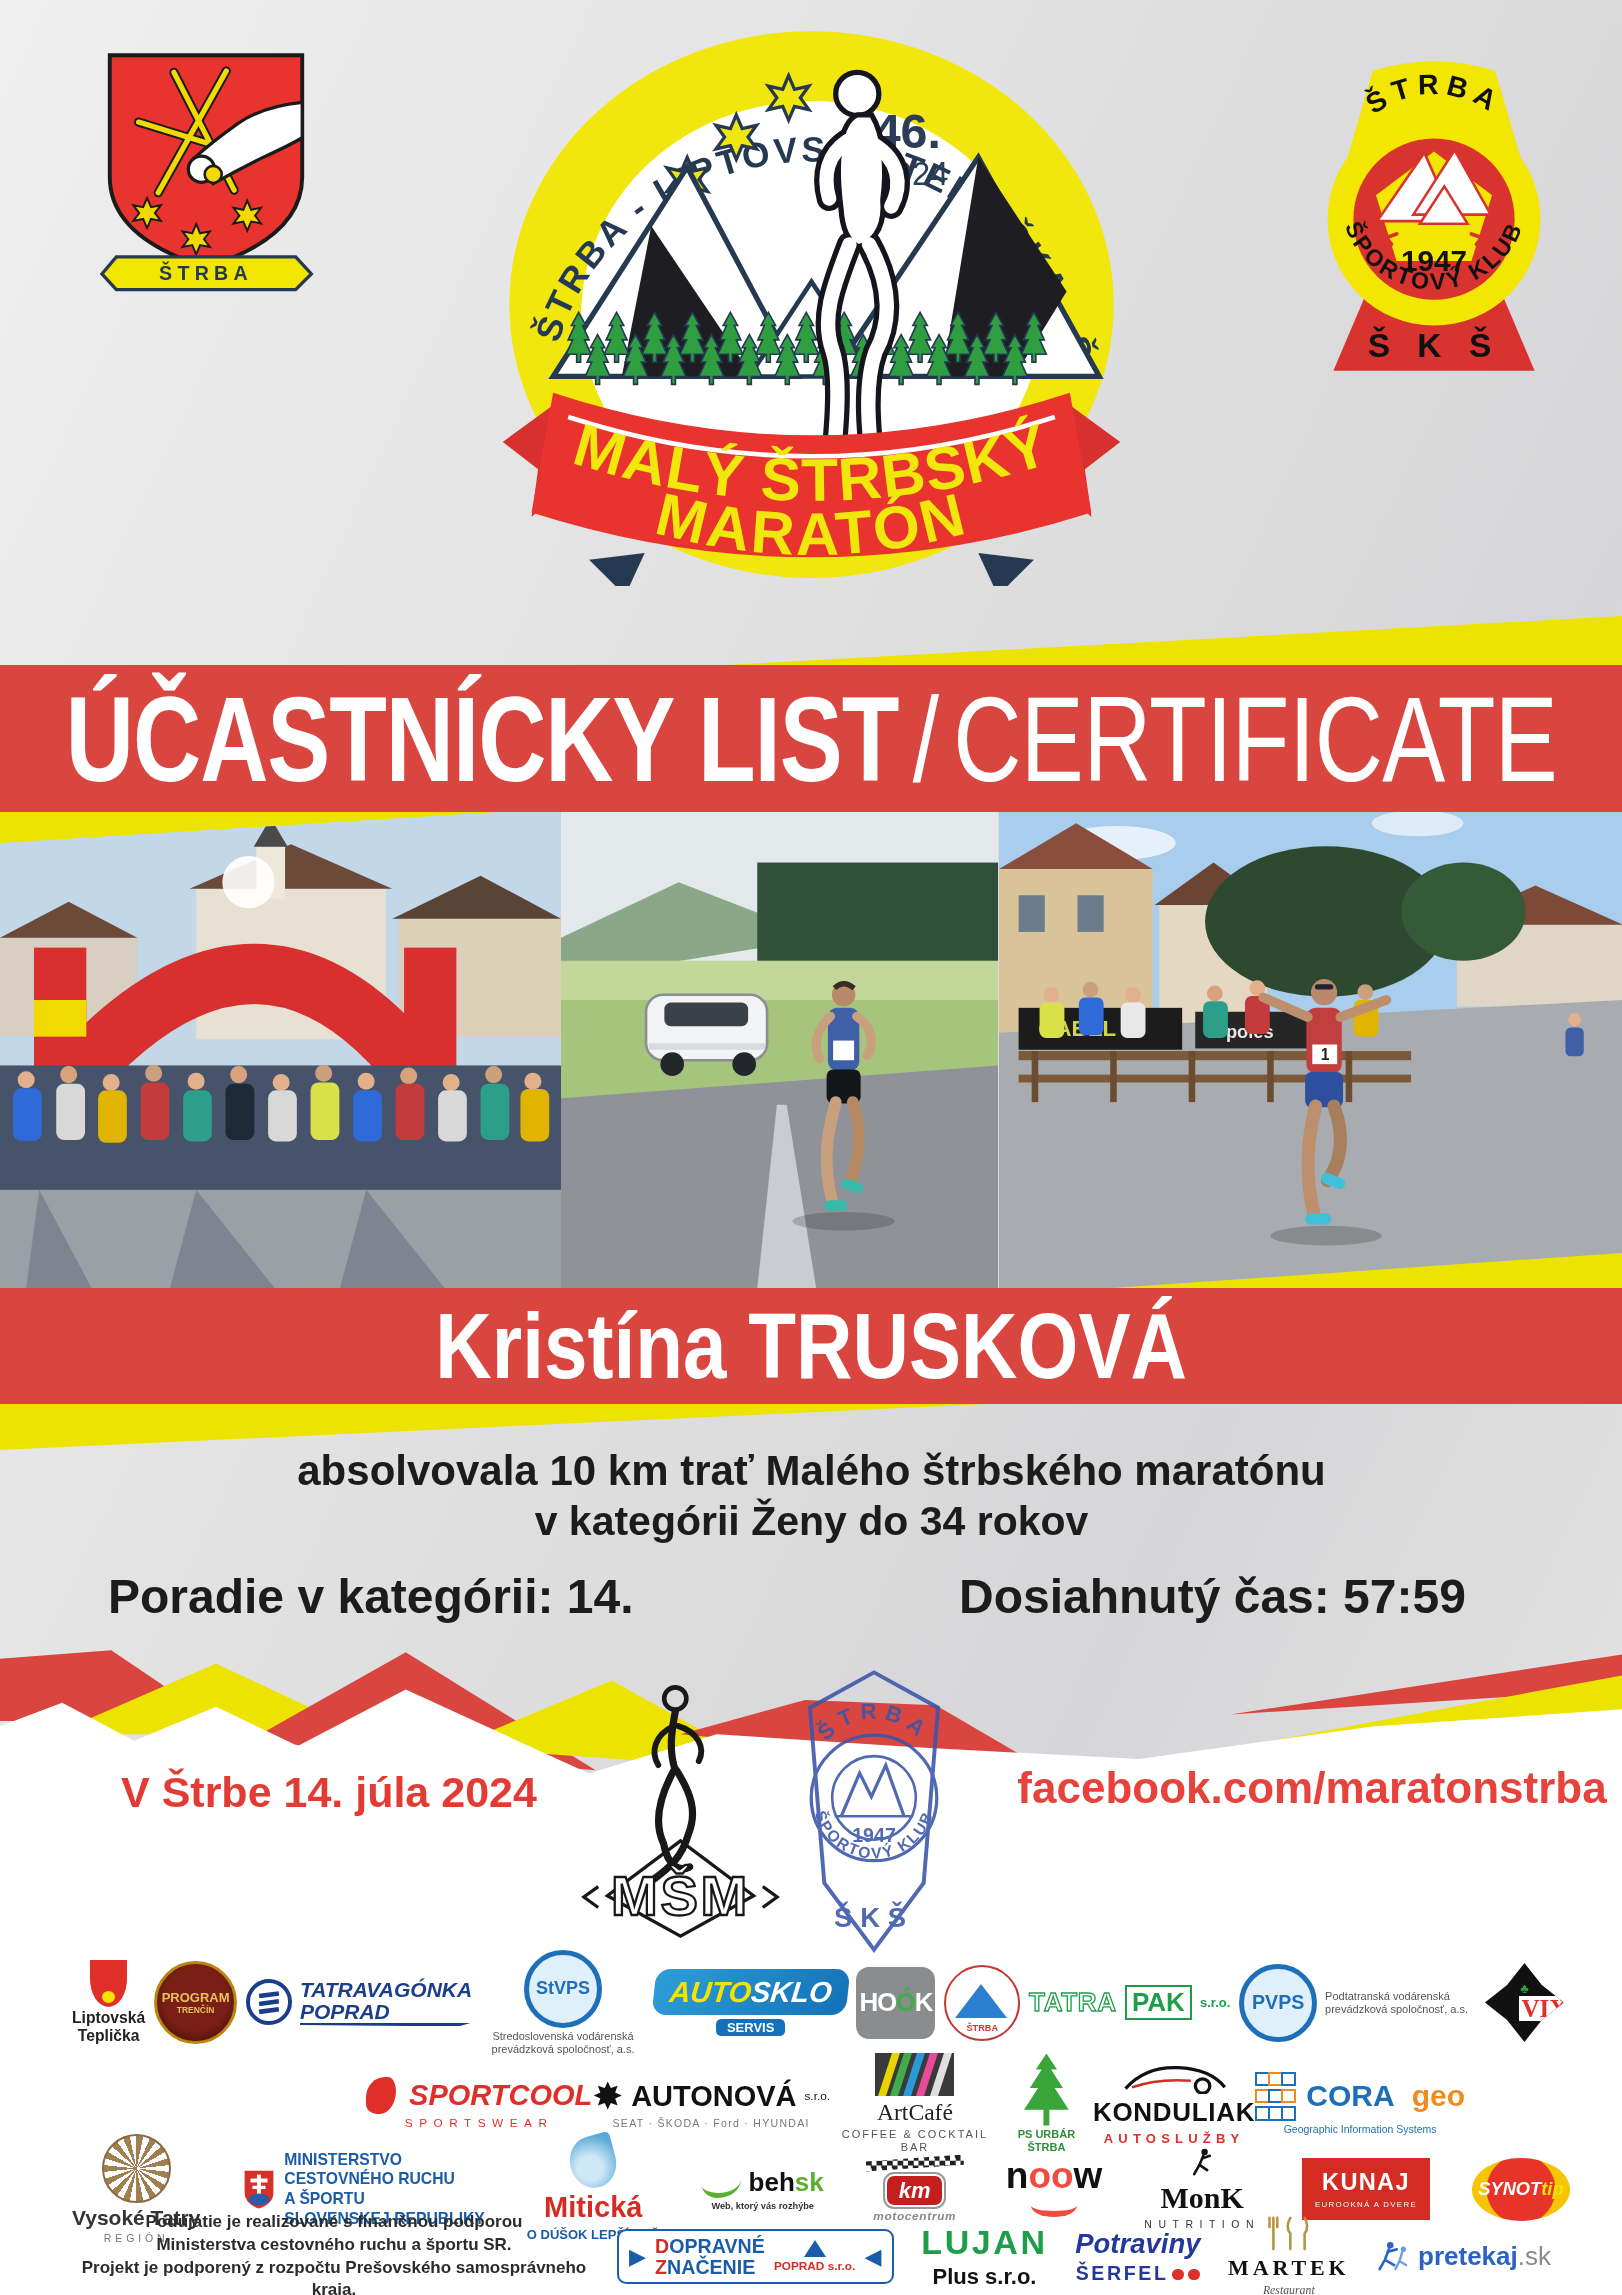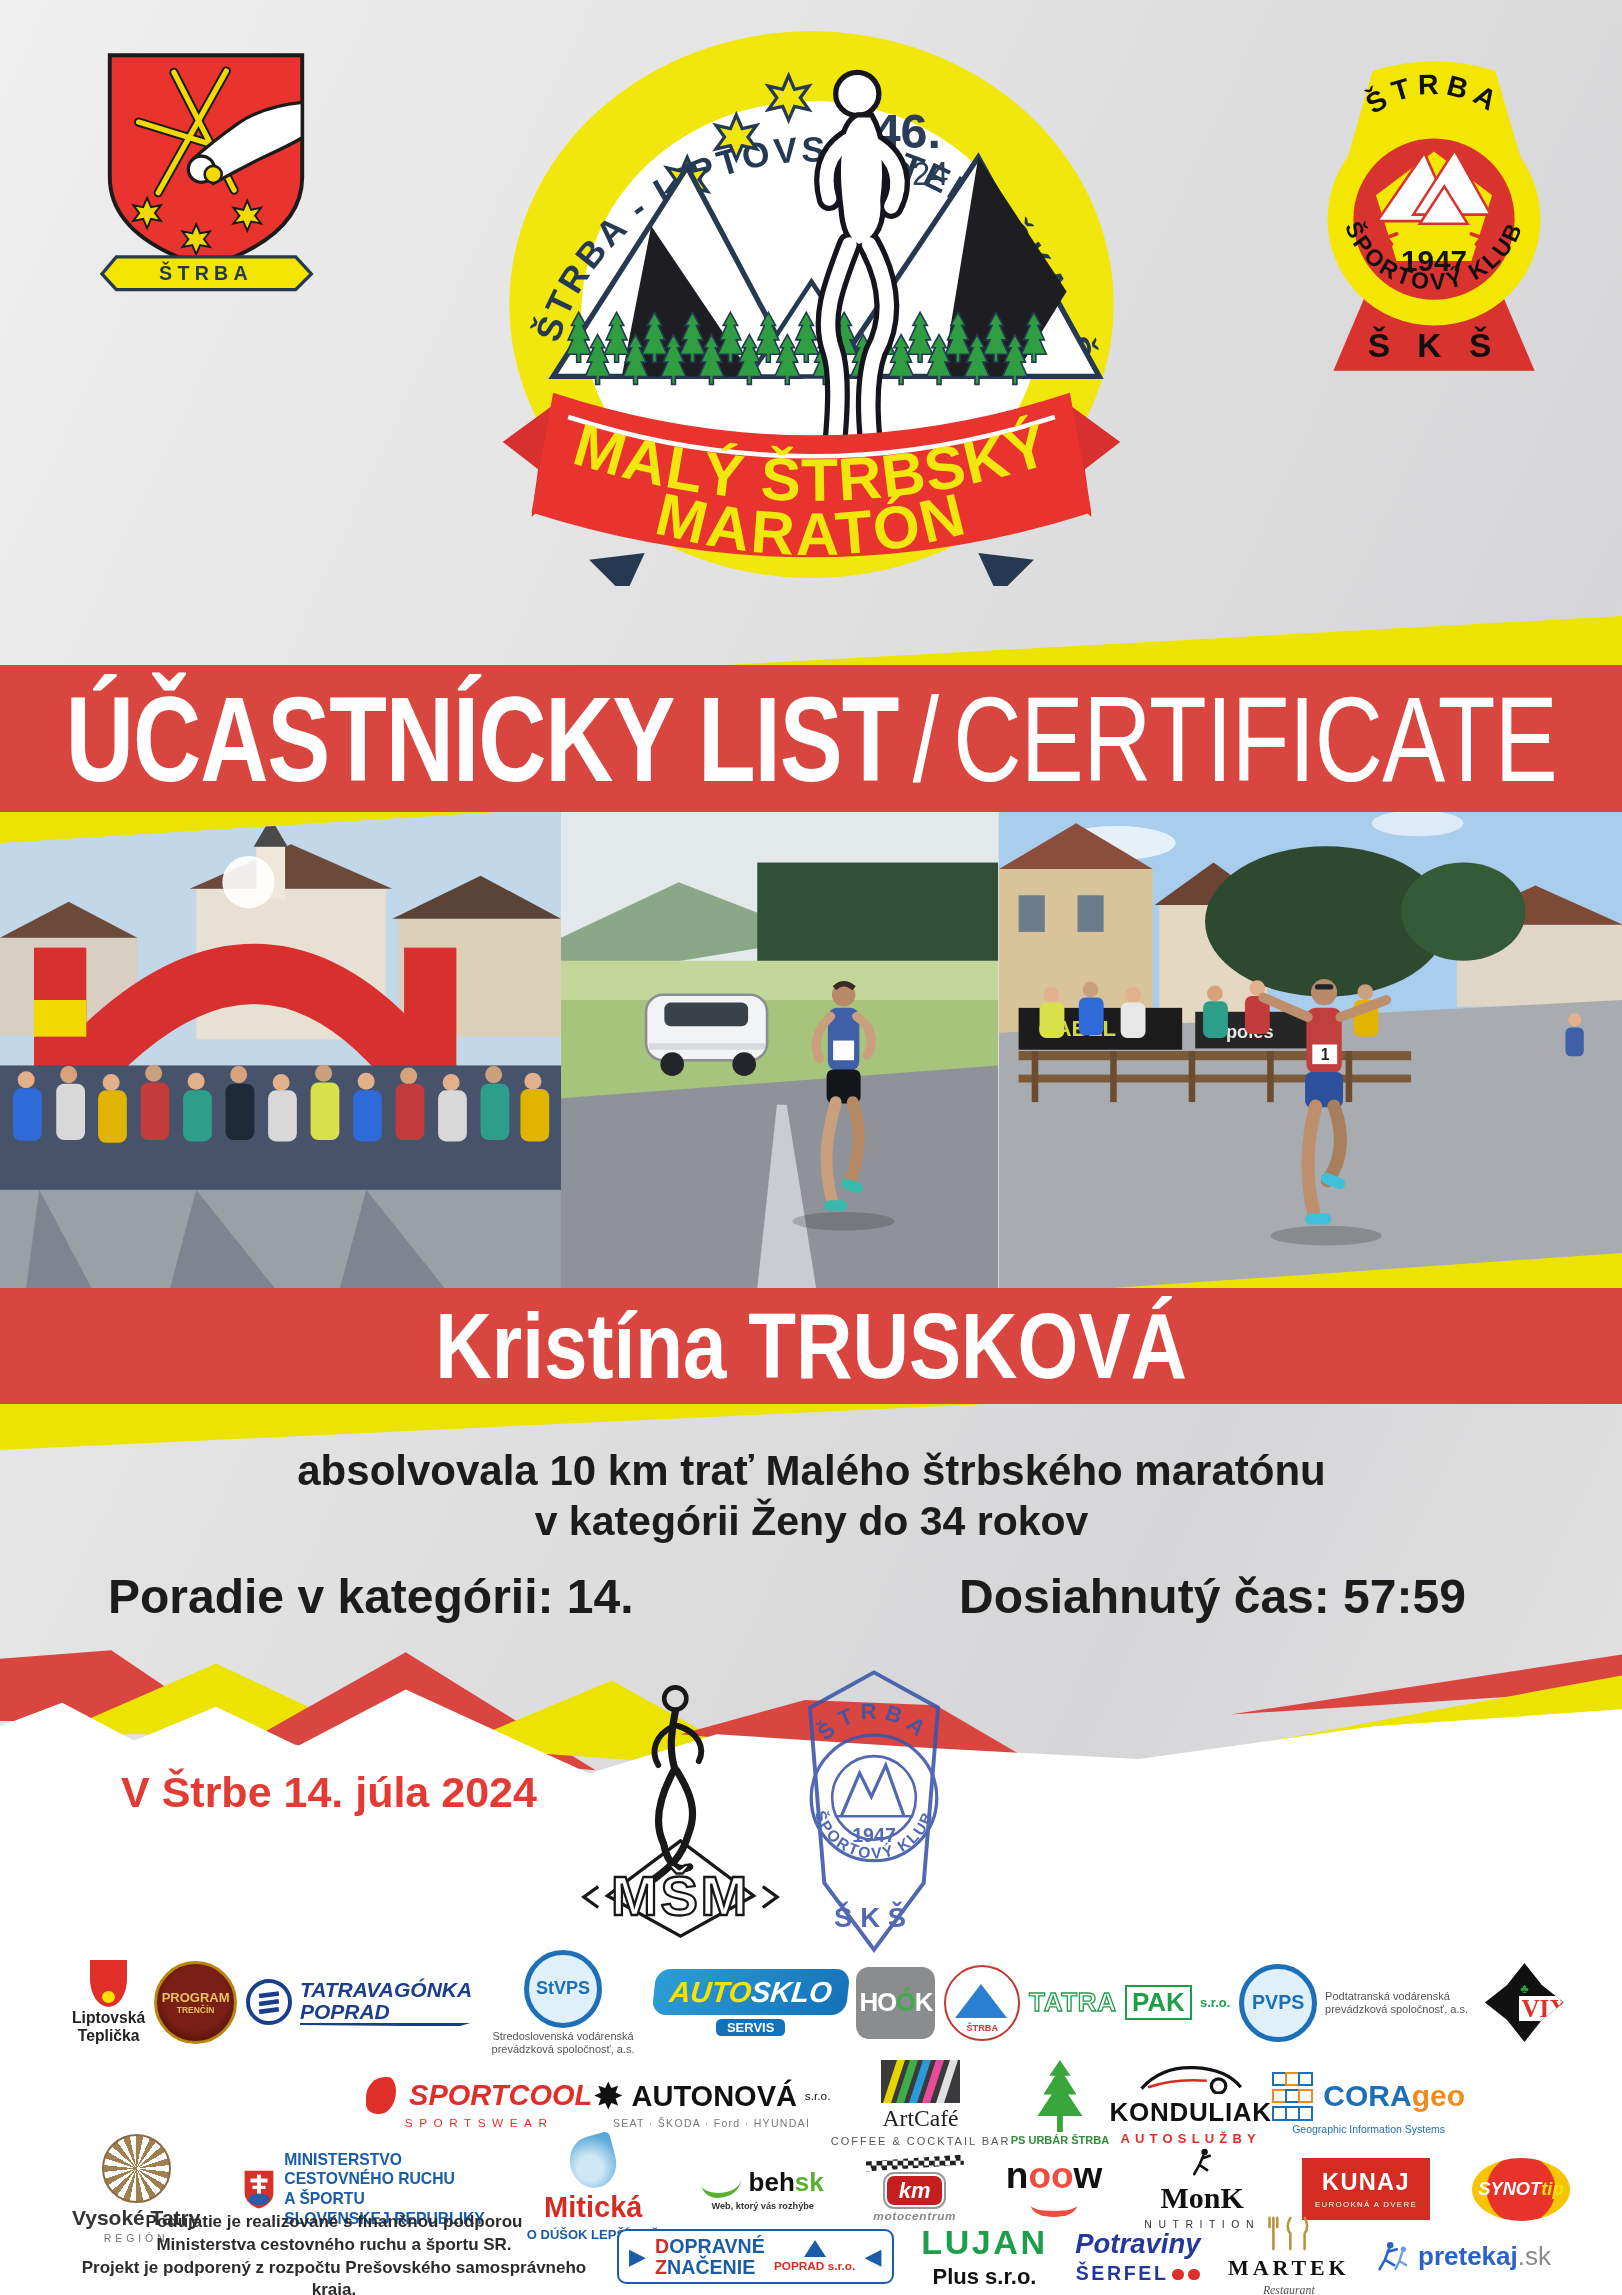--- a/index.html
+++ b/index.html
@@ -70,21 +70,21 @@
   .brands{font-size:10.5px;color:#777;letter-spacing:1.3px;}
   .artcafe-box{width:79px;height:43px;background:#3a3a3c;position:relative;overflow:hidden;}
   .artcafe-box i{position:absolute;top:0;bottom:0;width:7.9px;transform:skewX(-18deg);}
   .artcafe-nm{font-family:"Liberation Serif","DejaVu Serif",serif;font-size:23.6px;color:#222;}
   .tree{width:59px;height:72px;background:#3aa53a;clip-path:polygon(50% 0,68% 22%,58% 22%,78% 48%,64% 48%,88% 78%,55% 78%,55% 100%,45% 100%,45% 78%,12% 78%,36% 48%,22% 48%,42% 22%,32% 22%);}
   .konduliak .nm{font-size:26px;font-weight:800;color:#111;letter-spacing:0.7px;}
   .konduliak .cap2{font-size:13px;letter-spacing:5.2px;color:#e02e28;font-weight:700;}
   .cora-grid{display:grid;grid-template-columns:repeat(3,10.5px);grid-gap:2.6px;margin-right:6.5px;}
   .cora-grid i{width:10.5px;height:10.5px;border:2px solid #1d6fb8;}
   .cora-nm{font-size:30px;font-weight:800;color:#1d6fb8;}
-  .cora-nm .geo{color:#f08c1e;}
+  .cora-nm .geo{color:#f08c1e;margin-left:17px;}
   .cora-cap{font-size:10.5px;color:#1d6fb8;}
   .vt-sun{width:65px;height:65px;border-radius:50%;background:repeating-conic-gradient(#a08050 0 12deg,#fff 12deg 24deg);border:2.6px solid #8a6a40;}
   .vt-nm{font-size:21px;font-weight:700;color:#333;}
   .vt-cap{font-size:10.5px;letter-spacing:3.9px;color:#777;}
   .min-lines{color:#1b5ca8;text-align:left;font-weight:700;font-size:15.7px;line-height:1.25;}
   .miticka-nm{font-size:29px;font-weight:800;color:#d42b22;}
   .miticka-cap{font-size:13px;color:#1b5ca8;font-weight:700;}
   .drop{width:46px;height:52px;background:radial-gradient(circle at 40% 60%,#cfe8f6 30%,#5aa8d8 80%);border-radius:50% 10% 50% 50%;transform:rotate(-15deg);}
   .behsk .b{font-size:26px;font-weight:800;color:#111;}
   .behsk .s{font-size:26px;font-weight:800;color:#5ab031;}
@@ -482,20 +482,21 @@
     <text font-size="34" font-weight="bold" letter-spacing="10" fill="#3a55a8">
       <textPath href="#st-top" startOffset="50%" text-anchor="middle">ŠTRBA</textPath>
     </text>
     <text x="130" y="268" text-anchor="middle" font-size="30" font-weight="bold" fill="#3a55a8">1947</text>
     <text font-size="24" font-weight="bold" letter-spacing="3" fill="#3a55a8">
       <textPath href="#st-bot" startOffset="50%" text-anchor="middle">ŠPORTOVÝ KLUB</textPath>
     </text>
     <text x="130" y="398" text-anchor="middle" font-size="42" font-weight="bold" letter-spacing="12" fill="#3a55a8">ŠKŠ</text>
   </svg>
 
+  <div class="url-red">facebook.com/maratonstrba</div>
 
   <div class="srow" style="left:72px;top:1950px;width:1492px;height:105px;">
     <div class="lg">
       <div class="shield"></div>
       <div style="font-size:15.7px;font-weight:700;color:#222;line-height:1.15">
         <div>Liptovská</div>
         <div>Teplička</div>
       </div>
     </div>
     <div class="lg">

